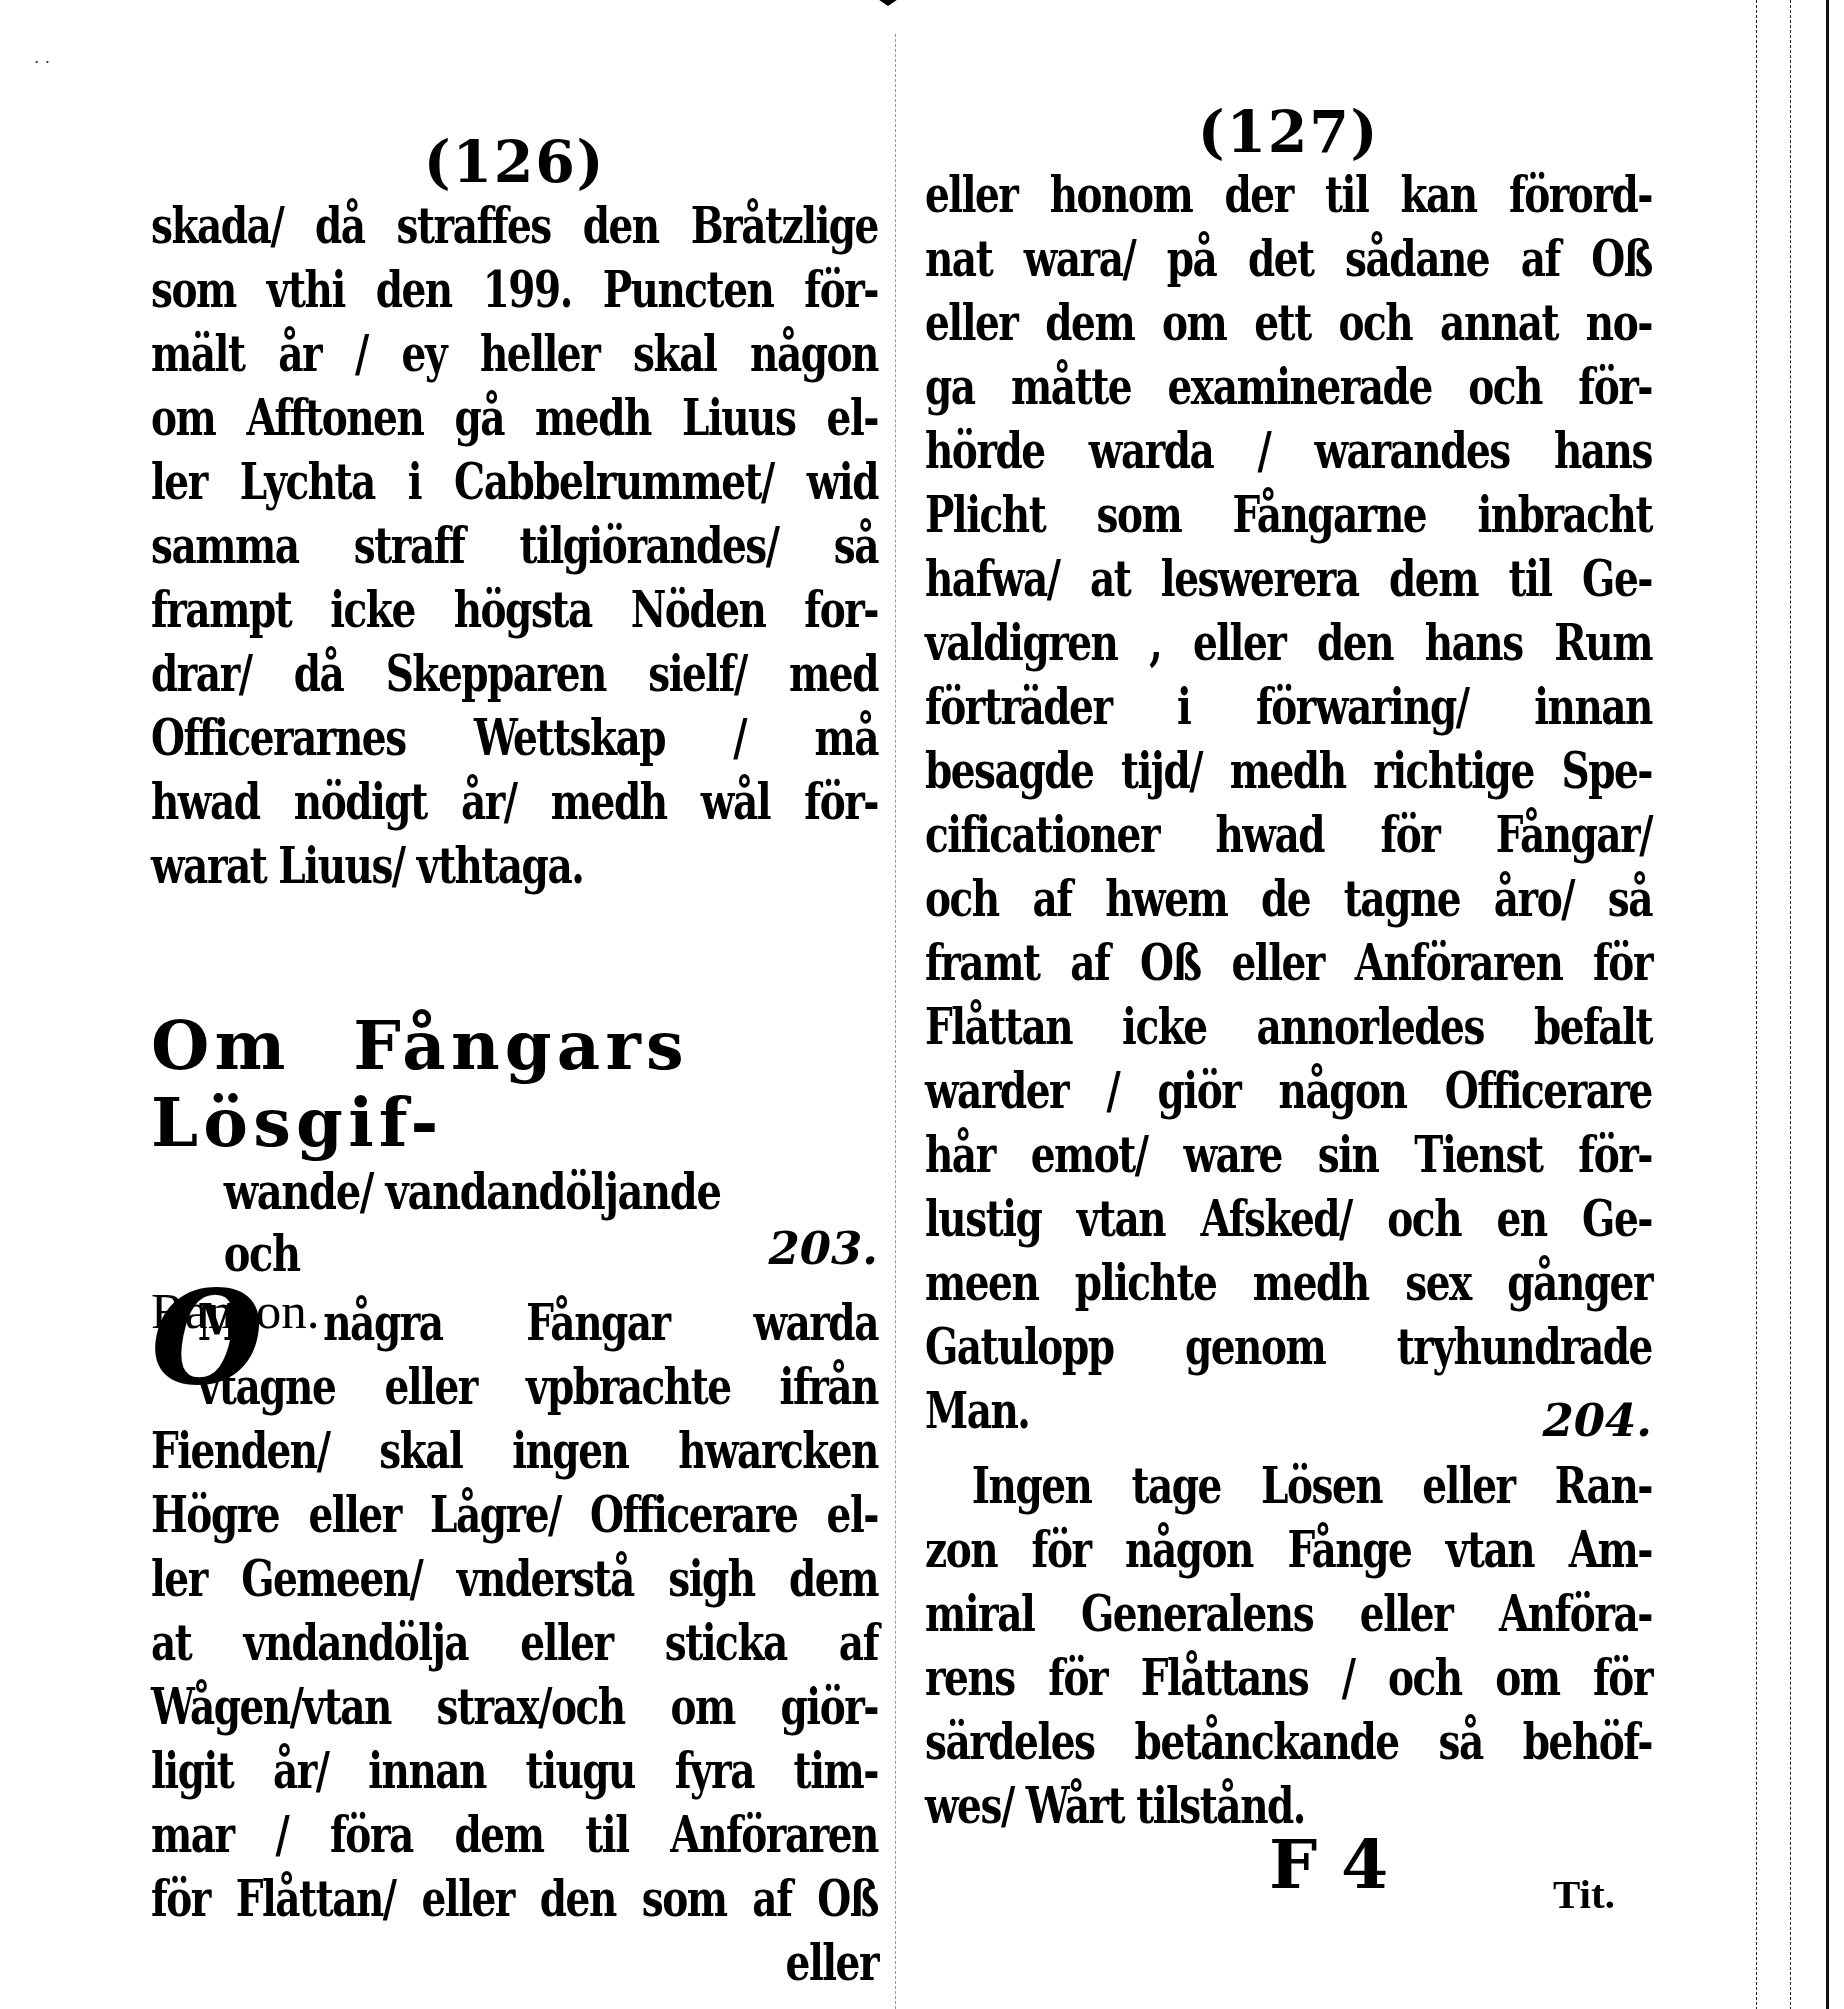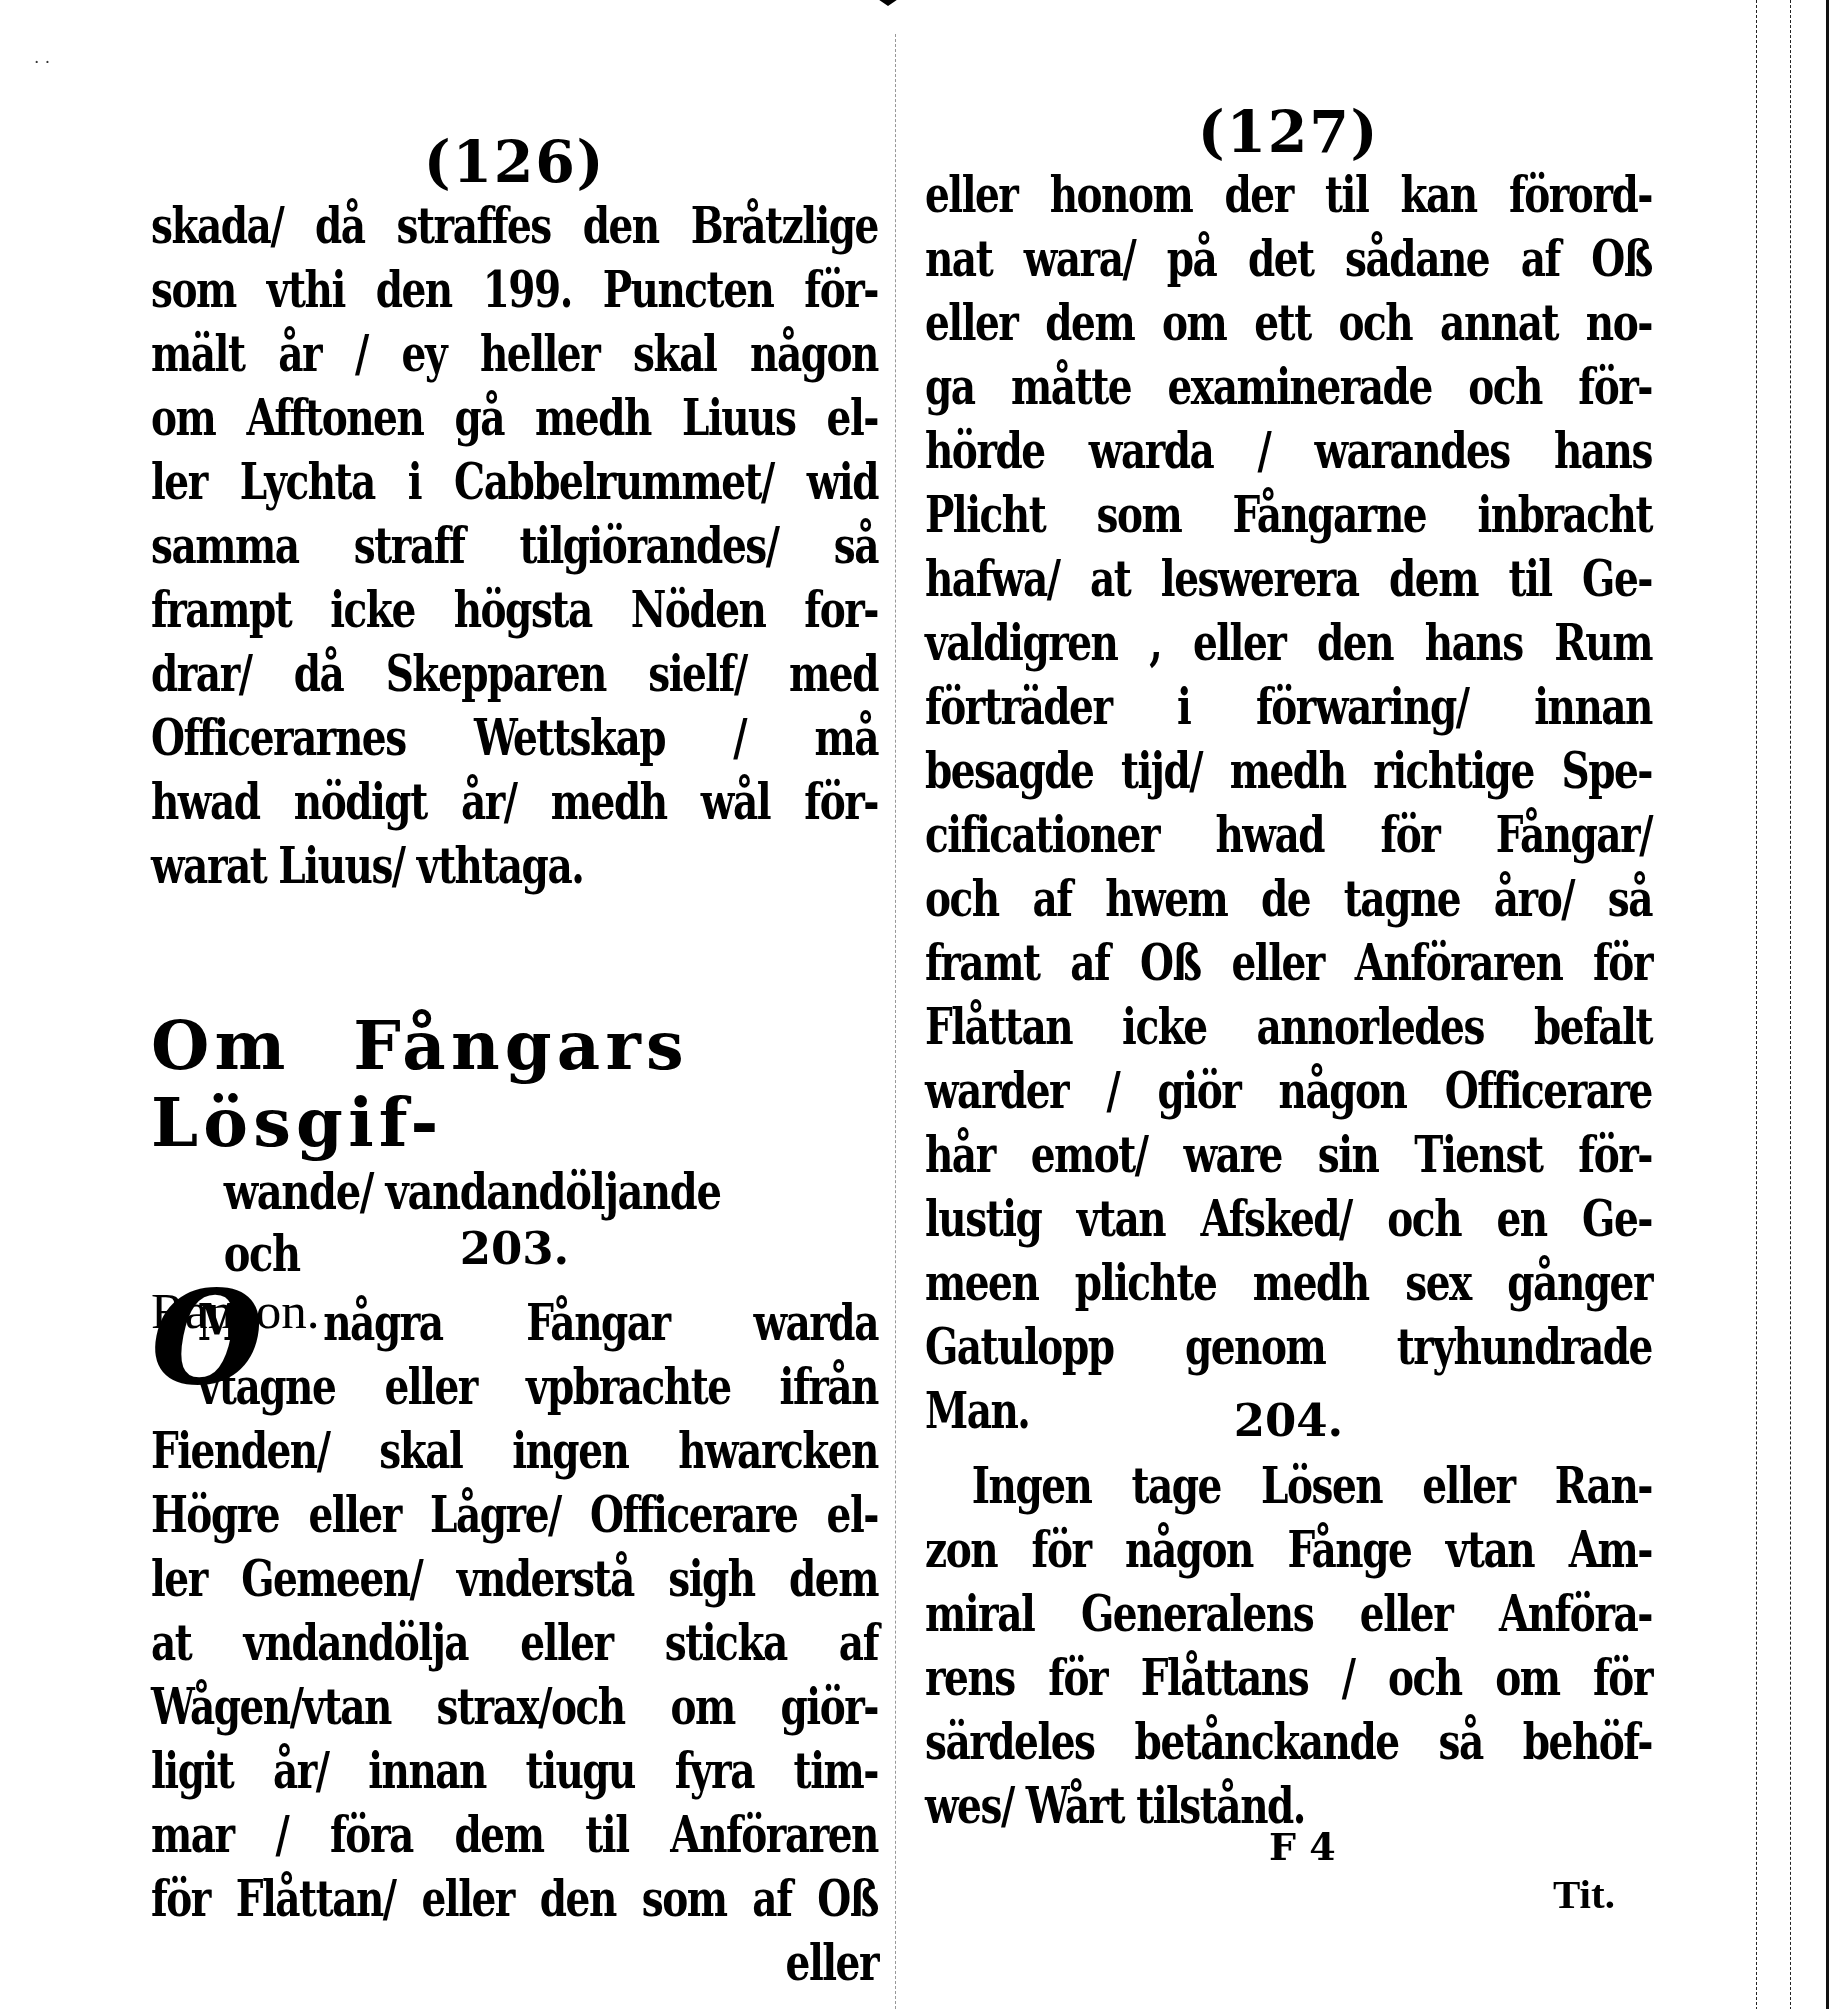--- a/index.html
+++ b/index.html
@@ -135,41 +135,42 @@
     }
     .heading .h3 {
       display: block;
       font-family: "Liberation Serif", serif;
       font-weight: normal;
       font-size: 51px;
       line-height: 52px;
     }
     .section-num {
       position: absolute; width: 100%;
-      text-align: center;
+      text-align: right;
       font-family: "DejaVu Serif", serif;
       font-weight: bold;
       font-size: 45px;
+      font-style: italic;
     }
     .drop-cap {
       position: absolute;
       left: 0;
       font-family: "DejaVu Serif", serif;
       font-weight: bold;
       font-style: italic;
       font-size: 129px;
       line-height: 129px;
       width: 103px;
       text-align: center;
     }
     .signature {
       position: absolute;
       font-family: "DejaVu Serif", serif;
       font-weight: bold;
-      font-size: 38px;
+      font-size: 68px;
     }
     .catchword {
       position: absolute;
       font-family: "Liberation Serif", serif;
       font-weight: bold;
       font-size: 41px;
     }
   </style>
 </head>
 <body>

